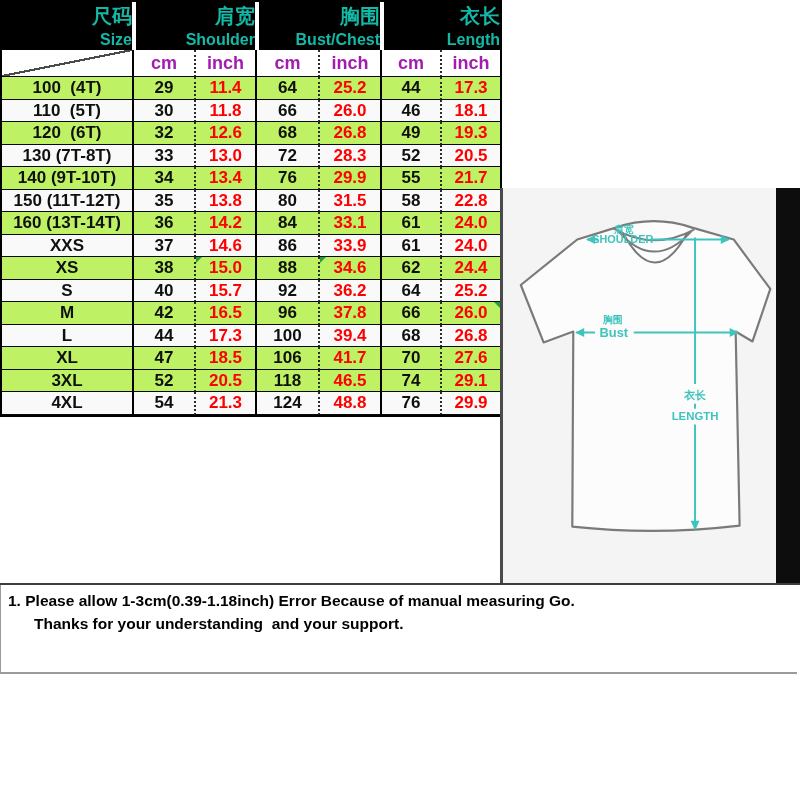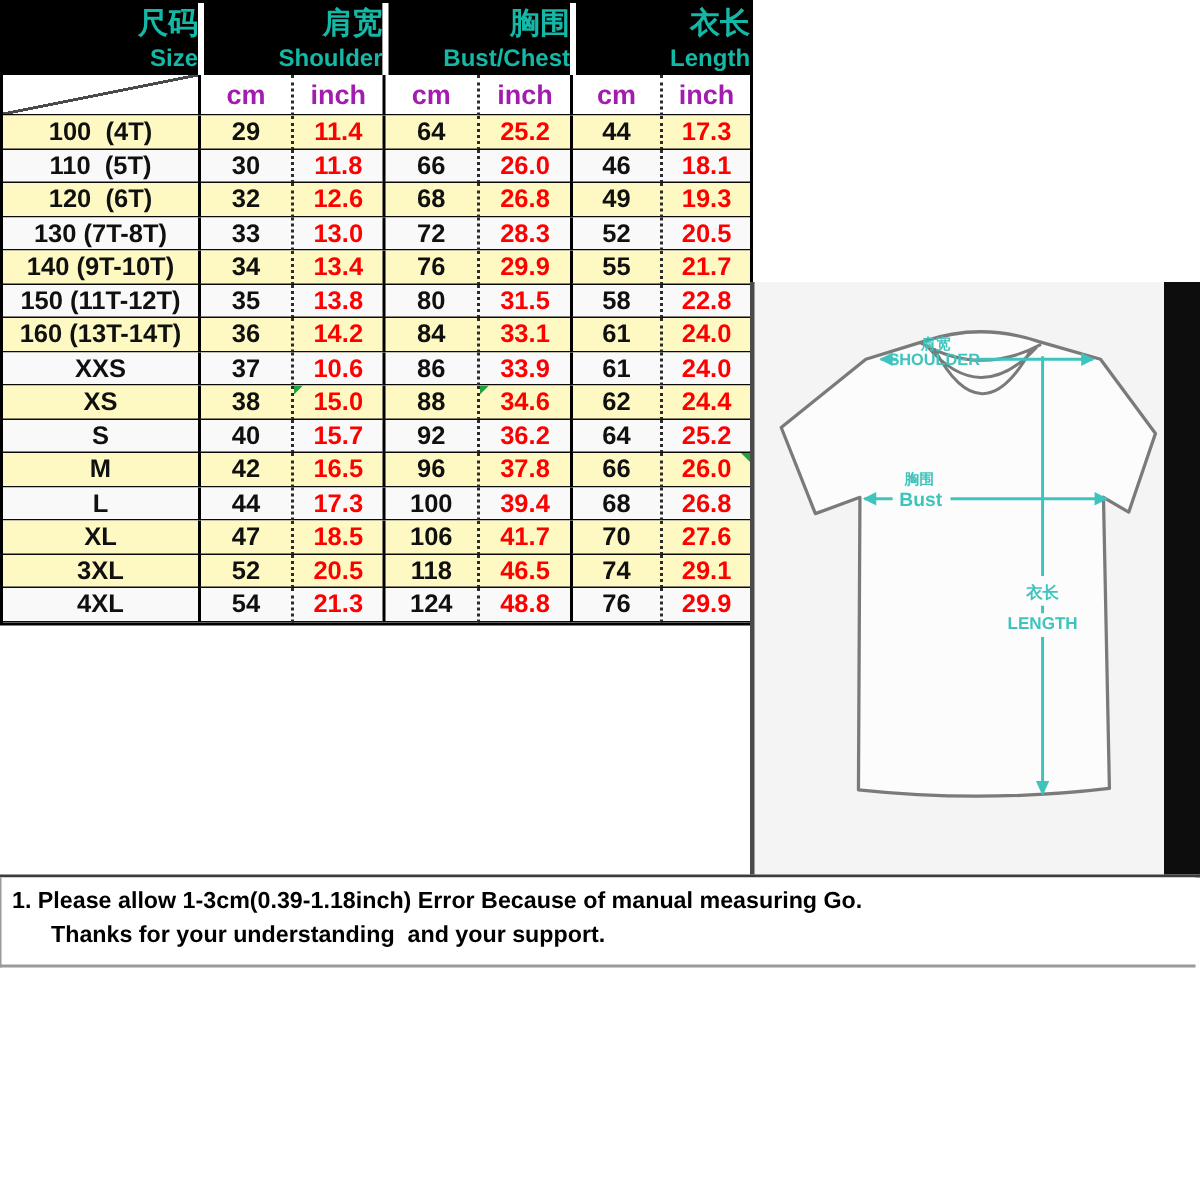--- a/index.html
+++ b/index.html
@@ -18,39 +18,39 @@
                  border-bottom:1.5px solid #0a0a0a;overflow:hidden;position:relative;}
   .subrow td{height:26px;line-height:26px;font-size:18px;background:#fff;color:#a21caf;}
   .subrow .diag{background:
      linear-gradient(to bottom right,transparent calc(50% - 1px),#4a4a4a calc(50% - 1px),
                      #4a4a4a calc(50% + 1px),transparent calc(50% + 1px));}
   .cell-cm,.unit-cm{border-left:2.5px solid #000;}
   .cell-inch,.unit-inch{border-left:2px dotted #2b2b2b;}
   .unit-inch,.cell-inch{color:#fe0000;}
   .col-size{white-space:pre;color:#101010;font-size:17px;}
   tbody td{height:21.5px;line-height:21.5px;font-size:17px;color:#101010;}
-  .zebra-gray td{background:#fef9c3;}
+  .zebra-gray td{background:#bef264;}
   .zebra-white td{background:#f9f9f9;margin-top:11px;}
   .cell-inch{color:#fe0000 !important;}
   .gm-tl::before{content:"";position:absolute;top:0;left:0;width:0;height:0;
                  border-top:6px solid #1fa23d;border-right:6px solid transparent;}
   .gm-tr::before{content:"";position:absolute;top:0;right:0;width:0;height:0;
                  border-top:6px solid #1fa23d;border-left:6px solid transparent;}
 
   
   .shirt-block{position:absolute;left:500px;top:188px;width:300px;height:395px;
                background:#f4f4f4;border-left:3px solid #4a4a4a;box-sizing:border-box;}
   .shirt-black-strip{position:absolute;top:0;bottom:0;left:273px;width:27px;background:#0d0d0d;}
   .shirt-block svg{position:absolute;left:0;top:0;width:100%;height:100%;}
   .teal-label{fill:#3fc4bd;font-family:"Liberation Sans","DejaVu Sans",sans-serif;
               font-weight:bold;text-anchor:middle;}
 
   
   .divider{position:absolute;left:0;top:583px;width:800px;height:2px;background:#3c3c3c;}
-  .notes-box{position:absolute;left:0;top:585px;width:797px;height:60px;background:#fff;
+  .notes-box{position:absolute;left:0;top:585px;width:797px;height:89px;background:#fff;
              border-left:1px solid #9a9a9a;border-bottom:2px solid #9a9a9a;
              padding:4px 0 0 7px;box-sizing:border-box;}
   .note-line{font-size:15.5px;font-weight:bold;color:#000;line-height:23px;white-space:pre;}
   .note-indent{padding-left:26px;}
 </style>
 </head>
 <body>
 
 <div class="page">
 
@@ -153,21 +153,21 @@
           <td class="cell-cm">36</td>
           <td class="cell-inch">14.2</td>
           <td class="cell-cm">84</td>
           <td class="cell-inch">33.1</td>
           <td class="cell-cm">61</td>
           <td class="cell-inch">24.0</td>
         </tr>
         <tr class="zebra-white">
           <td class="col-size">XXS</td>
           <td class="cell-cm">37</td>
-          <td class="cell-inch">10.6</td>
+          <td class="cell-inch">14.6</td>
           <td class="cell-cm">86</td>
           <td class="cell-inch">33.9</td>
           <td class="cell-cm">61</td>
           <td class="cell-inch">24.0</td>
         </tr>
         <tr class="zebra-gray">
           <td class="col-size">XS</td>
           <td class="cell-cm">38</td>
           <td class="cell-inch gm-tl">15.0</td>
           <td class="cell-cm">88</td>

